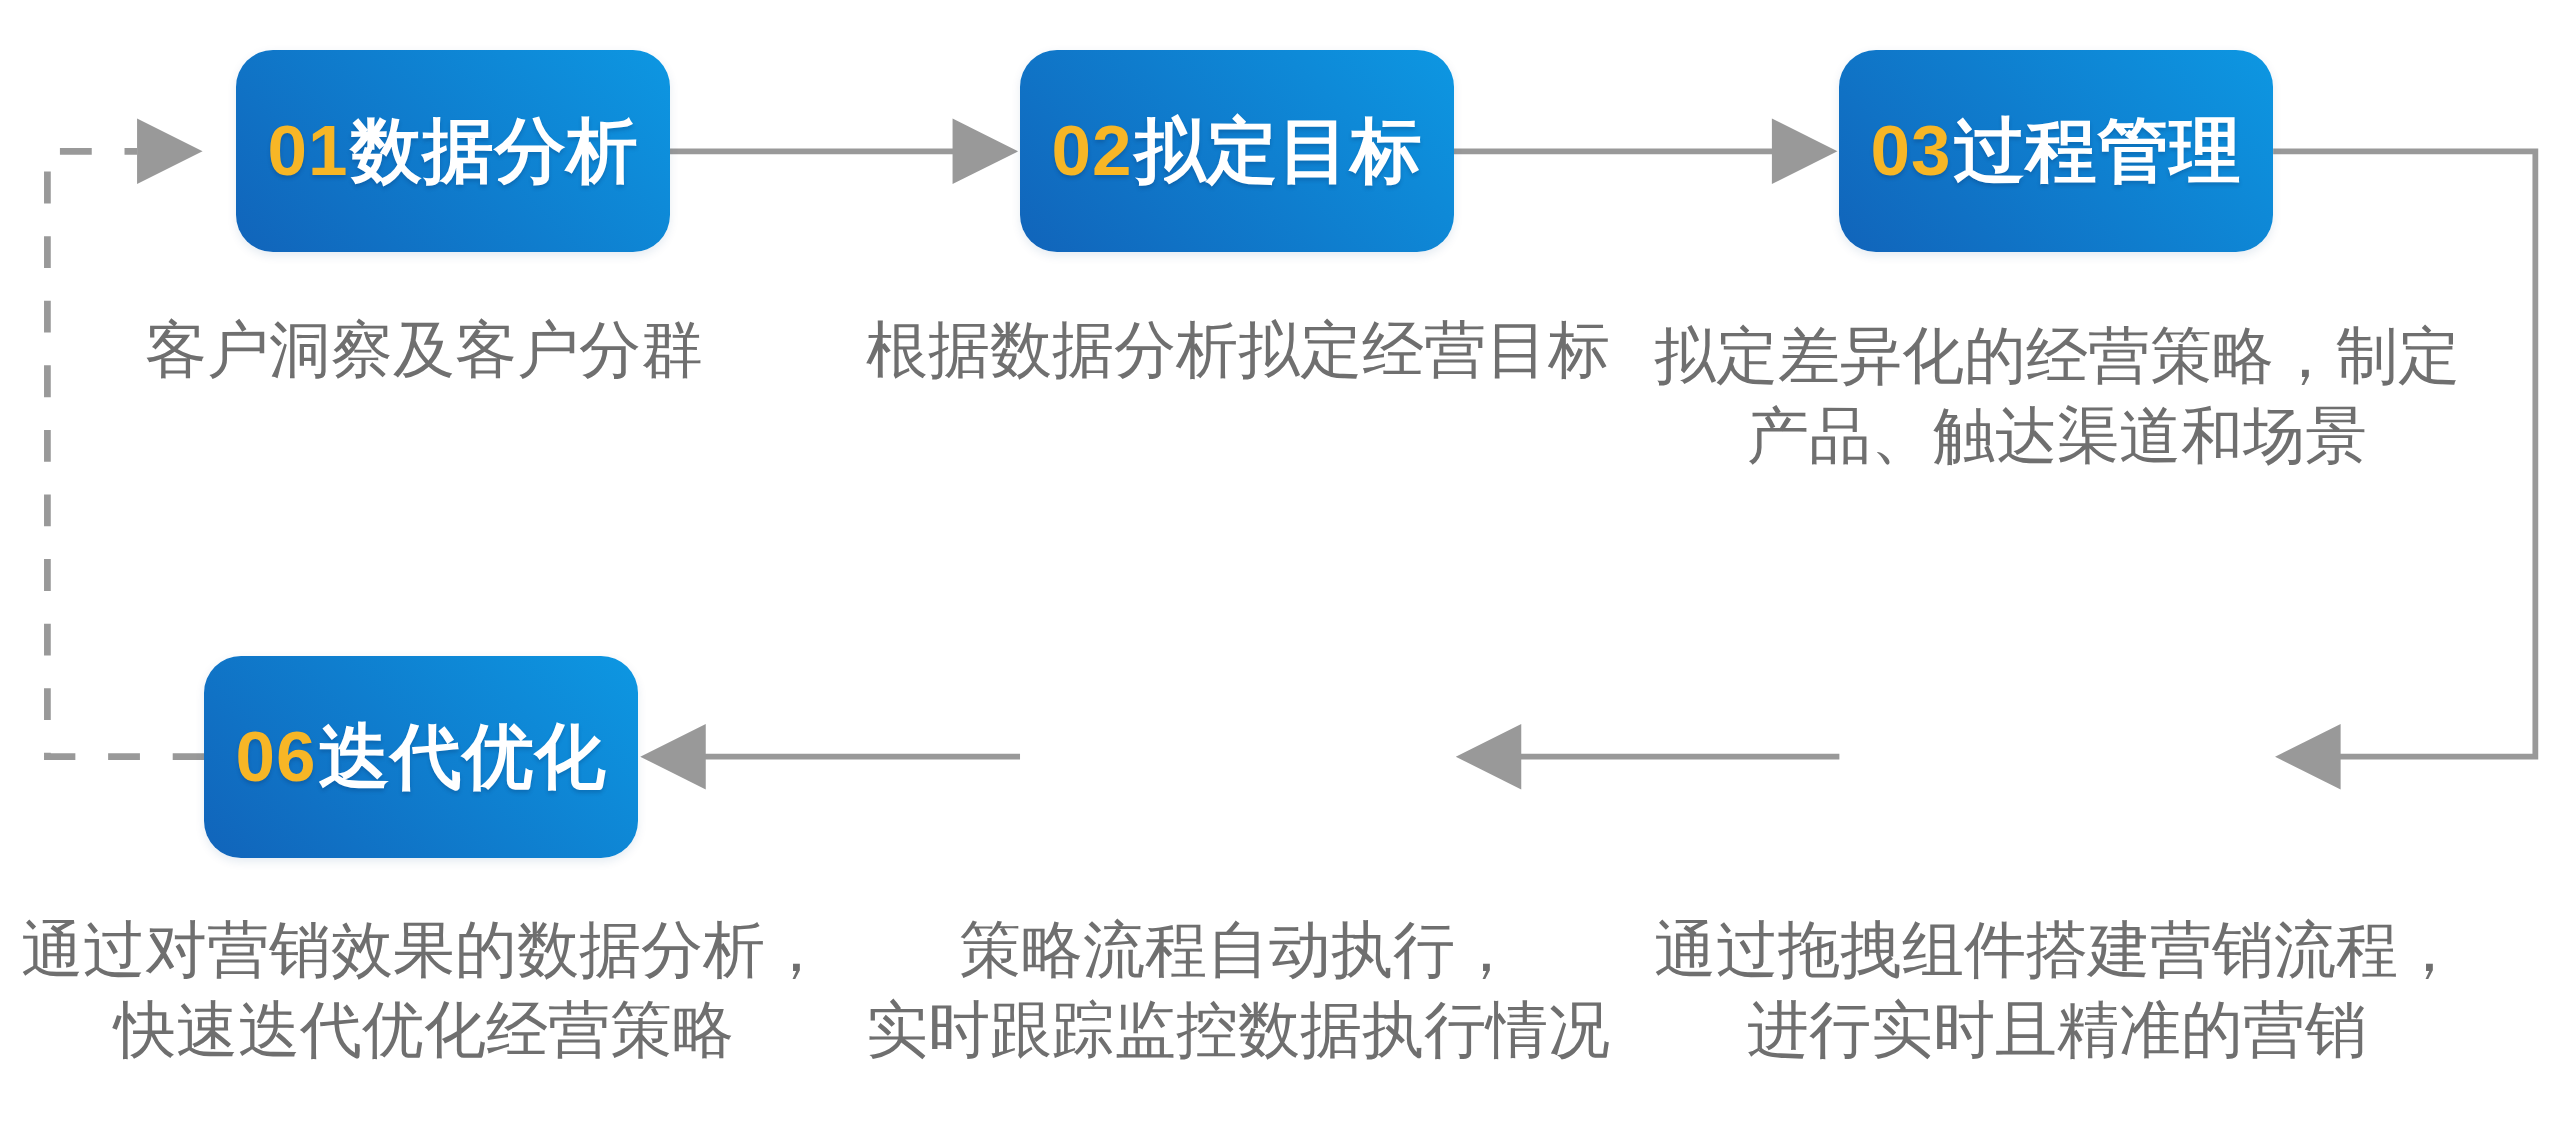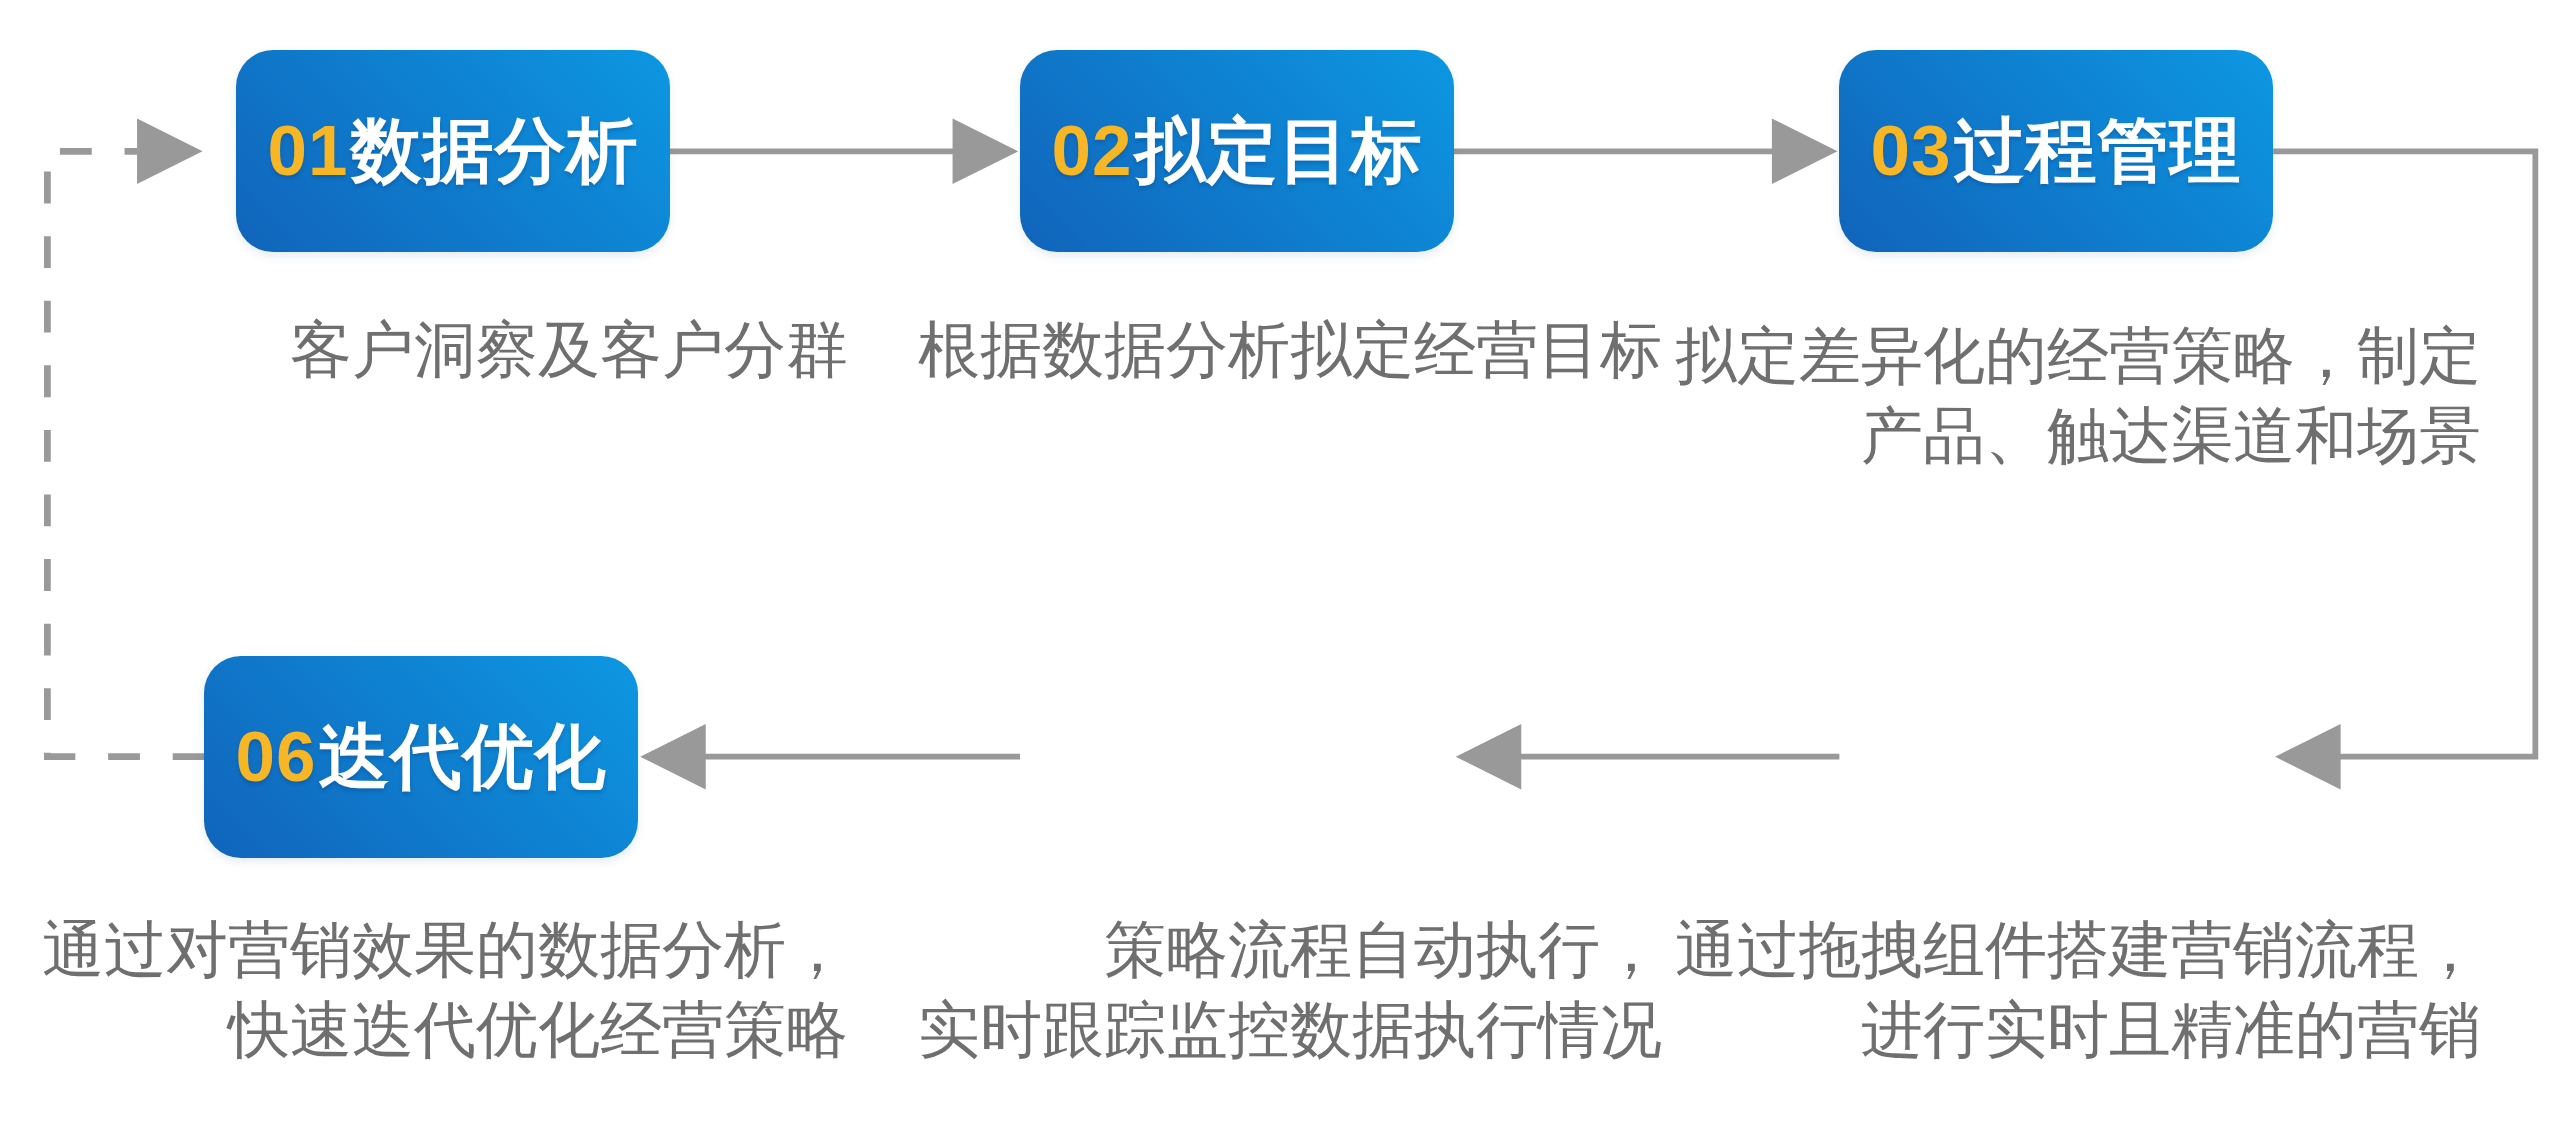--- a/index.html
+++ b/index.html
@@ -32,21 +32,21 @@
     text-shadow:0 2.9px 3.9px rgba(0,40,90,0.22);
   }
   .step-number{
     color:#F7B626;
     font-weight:700;
     padding-right:1.9px;
   }
   .step-desc{
     position:absolute;
     width:848px;
-    text-align:right;
+    text-align:center;
     font-size:62px;
     line-height:80px;
     font-weight:400;
     color:#6F6F6F;
     white-space:pre-line;
     z-index:2;
   }
   
   .pos-box-1{left:204px;top:50px;margin-left:32px;}
   .pos-box-2{left:1020px;top:50px;justify-content:center;}

